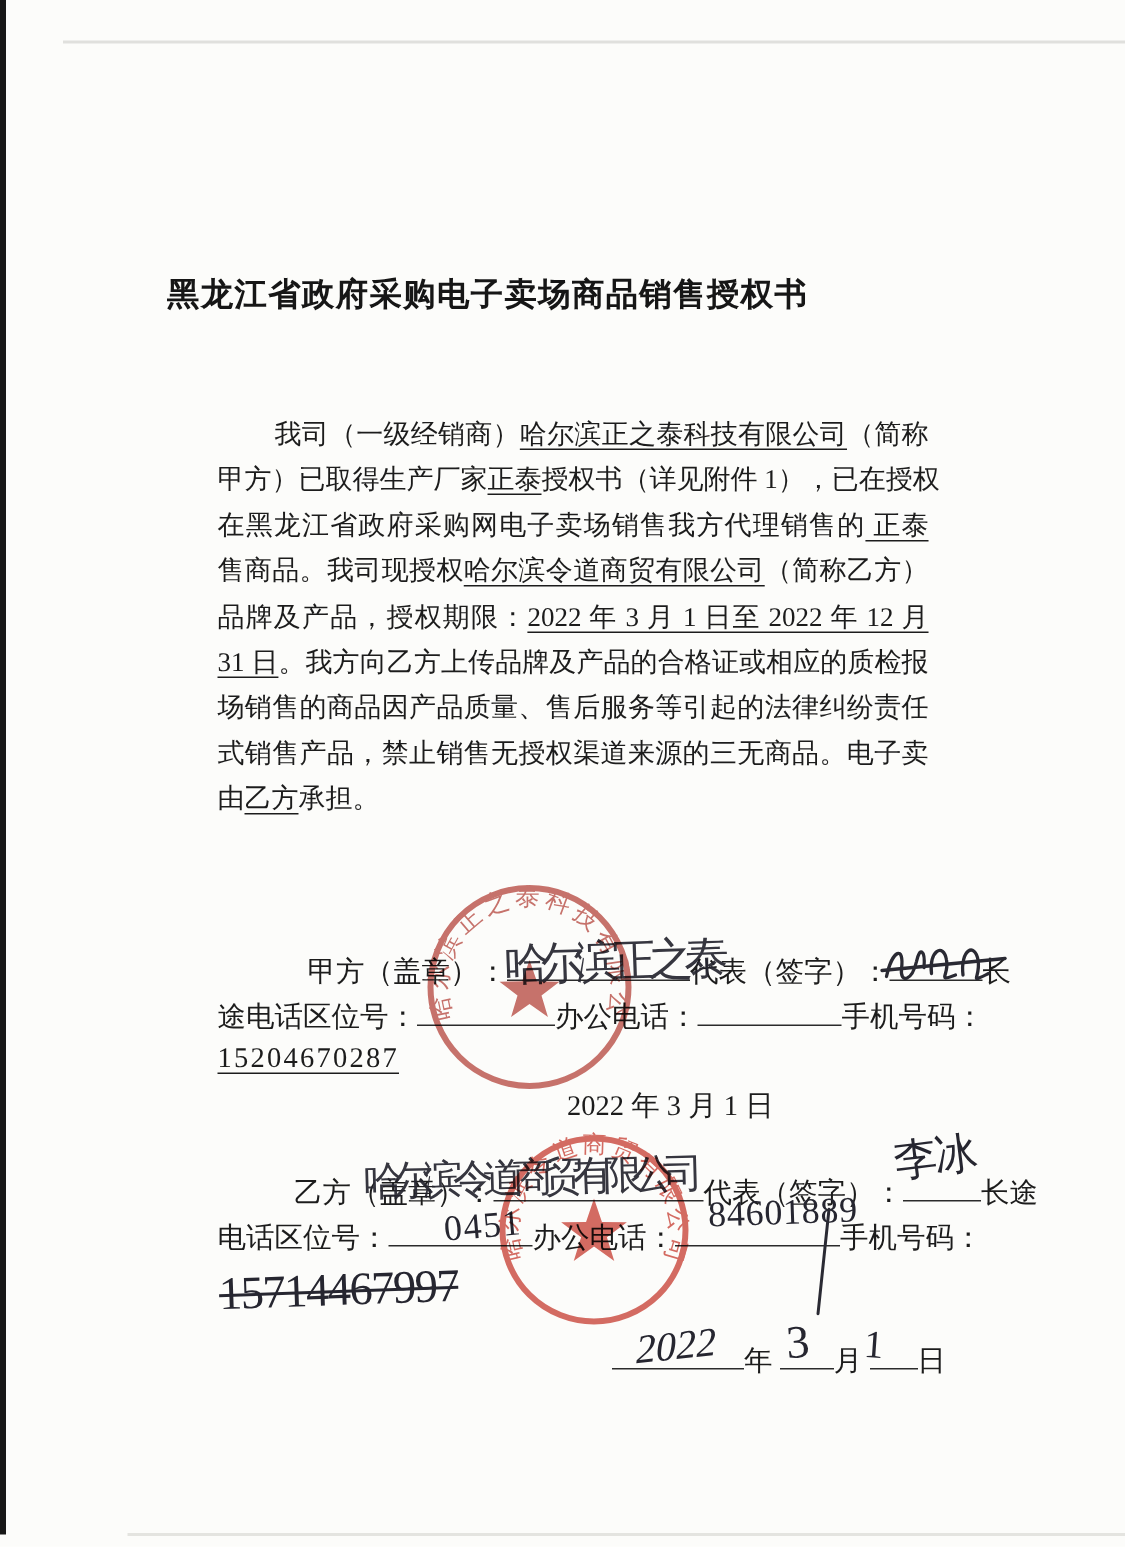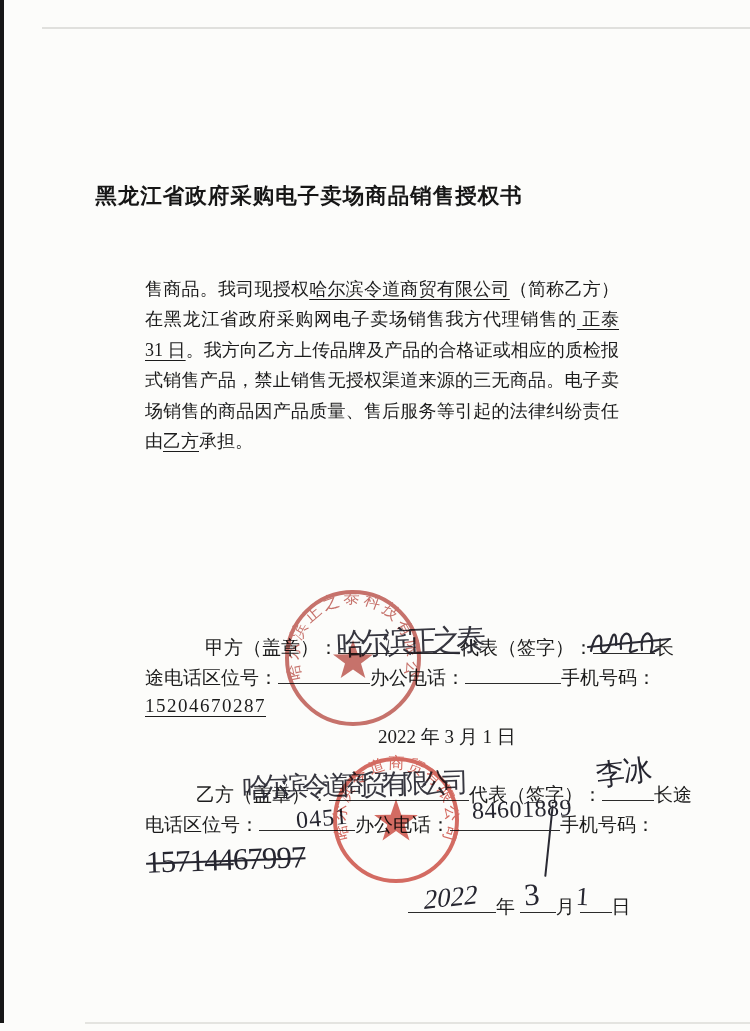--- a/index.html
+++ b/index.html
@@ -9,21 +9,21 @@
     font-family:"Liberation Serif","DejaVu Serif",serif;
     color:#1d1d1d;
   }
   .abs{position:absolute;}
   
   .scan-left-bar{left:0;top:0;width:4px;height:1023px;background:#171717;}
   .scan-top-line{left:42px;top:27px;width:708px;height:2px;background:#e0e0dd;}
   .scan-bottom-line{left:85px;top:1022px;width:665px;height:2px;background:#e4e4e0;}
 
   .title{
-    top:181px;left:0;width:618px;text-align:center;
+    top:181px;left:16px;width:618px;text-align:center;
     font-family:"Liberation Sans","DejaVu Sans",sans-serif;
     font-weight:bold;font-size:21.5px;letter-spacing:1px;color:#161616;
   }
 
   .body-text{top:274px;left:145px;width:474px;font-size:18px;line-height:30.4px;color:#1c1c1c;}
   .bline{text-align:justify;text-align-last:justify;white-space:nowrap;}
   .bline.short{text-align-last:auto;}
   .bline.indent{text-indent:38px;}
   .u{text-decoration:underline;text-underline-offset:4px;text-decoration-thickness:1.3px;}
 
@@ -54,25 +54,28 @@
 </head>
 <body>
 
 <div class="abs scan-left-bar"></div>
 <div class="abs scan-top-line"></div>
 <div class="abs scan-bottom-line"></div>
 
 <div class="abs title">黑龙江省政府采购电子卖场商品销售授权书</div>
 
 <div class="abs body-text">
+    <div class="bline indent"><span>我司（一级经销商）</span><span class="u">哈尔滨正之泰科技有限公司</span><span>（简称</span></div>
+    <div class="bline"><span>甲方）已取得生产厂家</span><span class="u">正泰</span><span>授权书（详见附件 1），已在授权</span></div>
+    <div class="bline"><span>在黑龙江省政府采购网电子卖场销售我方代理销售的</span><span class="u"> 正泰</span></div>
     <div class="bline"><span>售商品。我司现授权</span><span class="u">哈尔滨令道商贸有限公司</span><span>（简称乙方）</span></div>
-    <div class="bline"><span>在黑龙江省政府采购网电子卖场销售我方代理销售的</span><span class="u"> 正泰</span></div>
+    <div class="bline"><span>品牌及产品，授权期限：</span><span class="u">2022 年 3 月 1 日至 2022 年 12 月</span></div>
     <div class="bline"><span class="u">31 日</span><span>。我方向乙方上传品牌及产品的合格证或相应的质检报</span></div>
+    <div class="bline"><span>场销售的商品因产品质量、售后服务等引起的法律纠纷责任</span></div>
     <div class="bline"><span>式销售产品，禁止销售无授权渠道来源的三无商品。电子卖</span></div>
-    <div class="bline"><span>场销售的商品因产品质量、售后服务等引起的法律纠纷责任</span></div>
     <div class="bline short"><span>由</span><span class="u">乙方</span><span>承担。</span></div>
   </div>
 
 <div class="form-row" style="left:205px;top:634px;">
   <span>甲方（盖章）：</span><span class="blank w122"></span><span>代表（签字）：</span><span class="blank w62"></span><span>长</span>
 </div>
 <div class="form-row" style="left:145px;top:664px;">
   <span>途电话区位号：</span><span class="blank w92"></span><span>办公电话：</span><span class="blank w96"></span><span>手机号码：</span>
 </div>
 <div class="form-row" style="left:145px;top:695px;text-align:center;">

